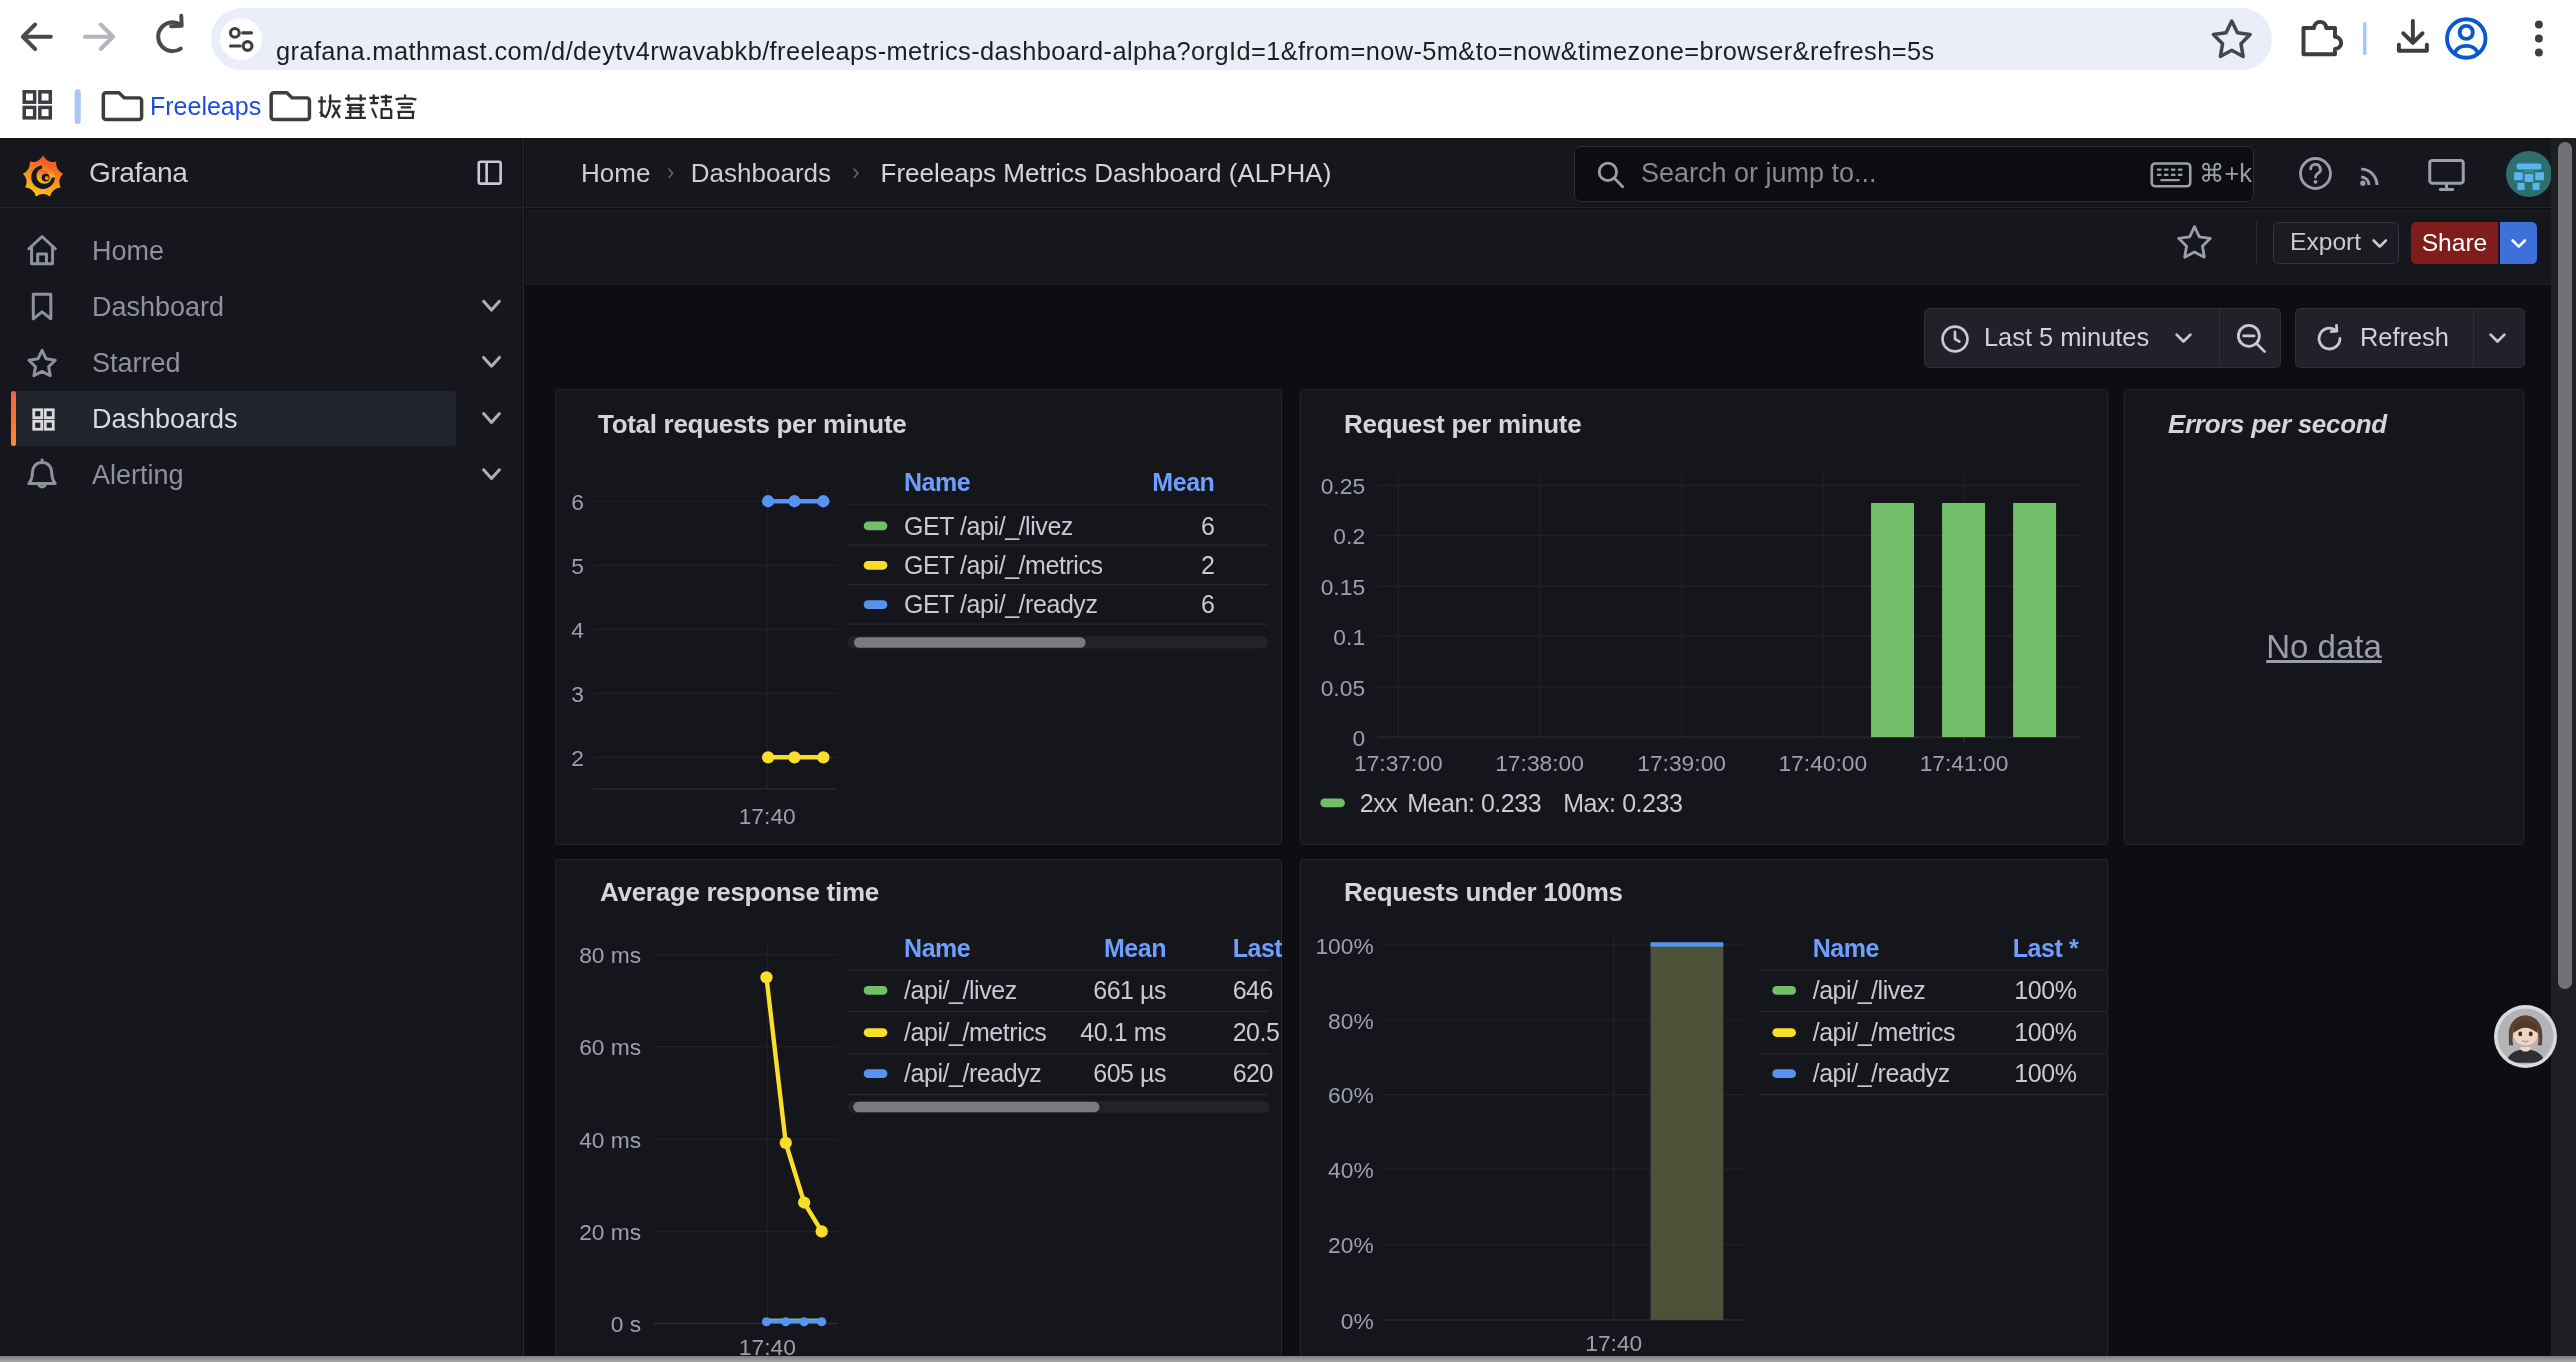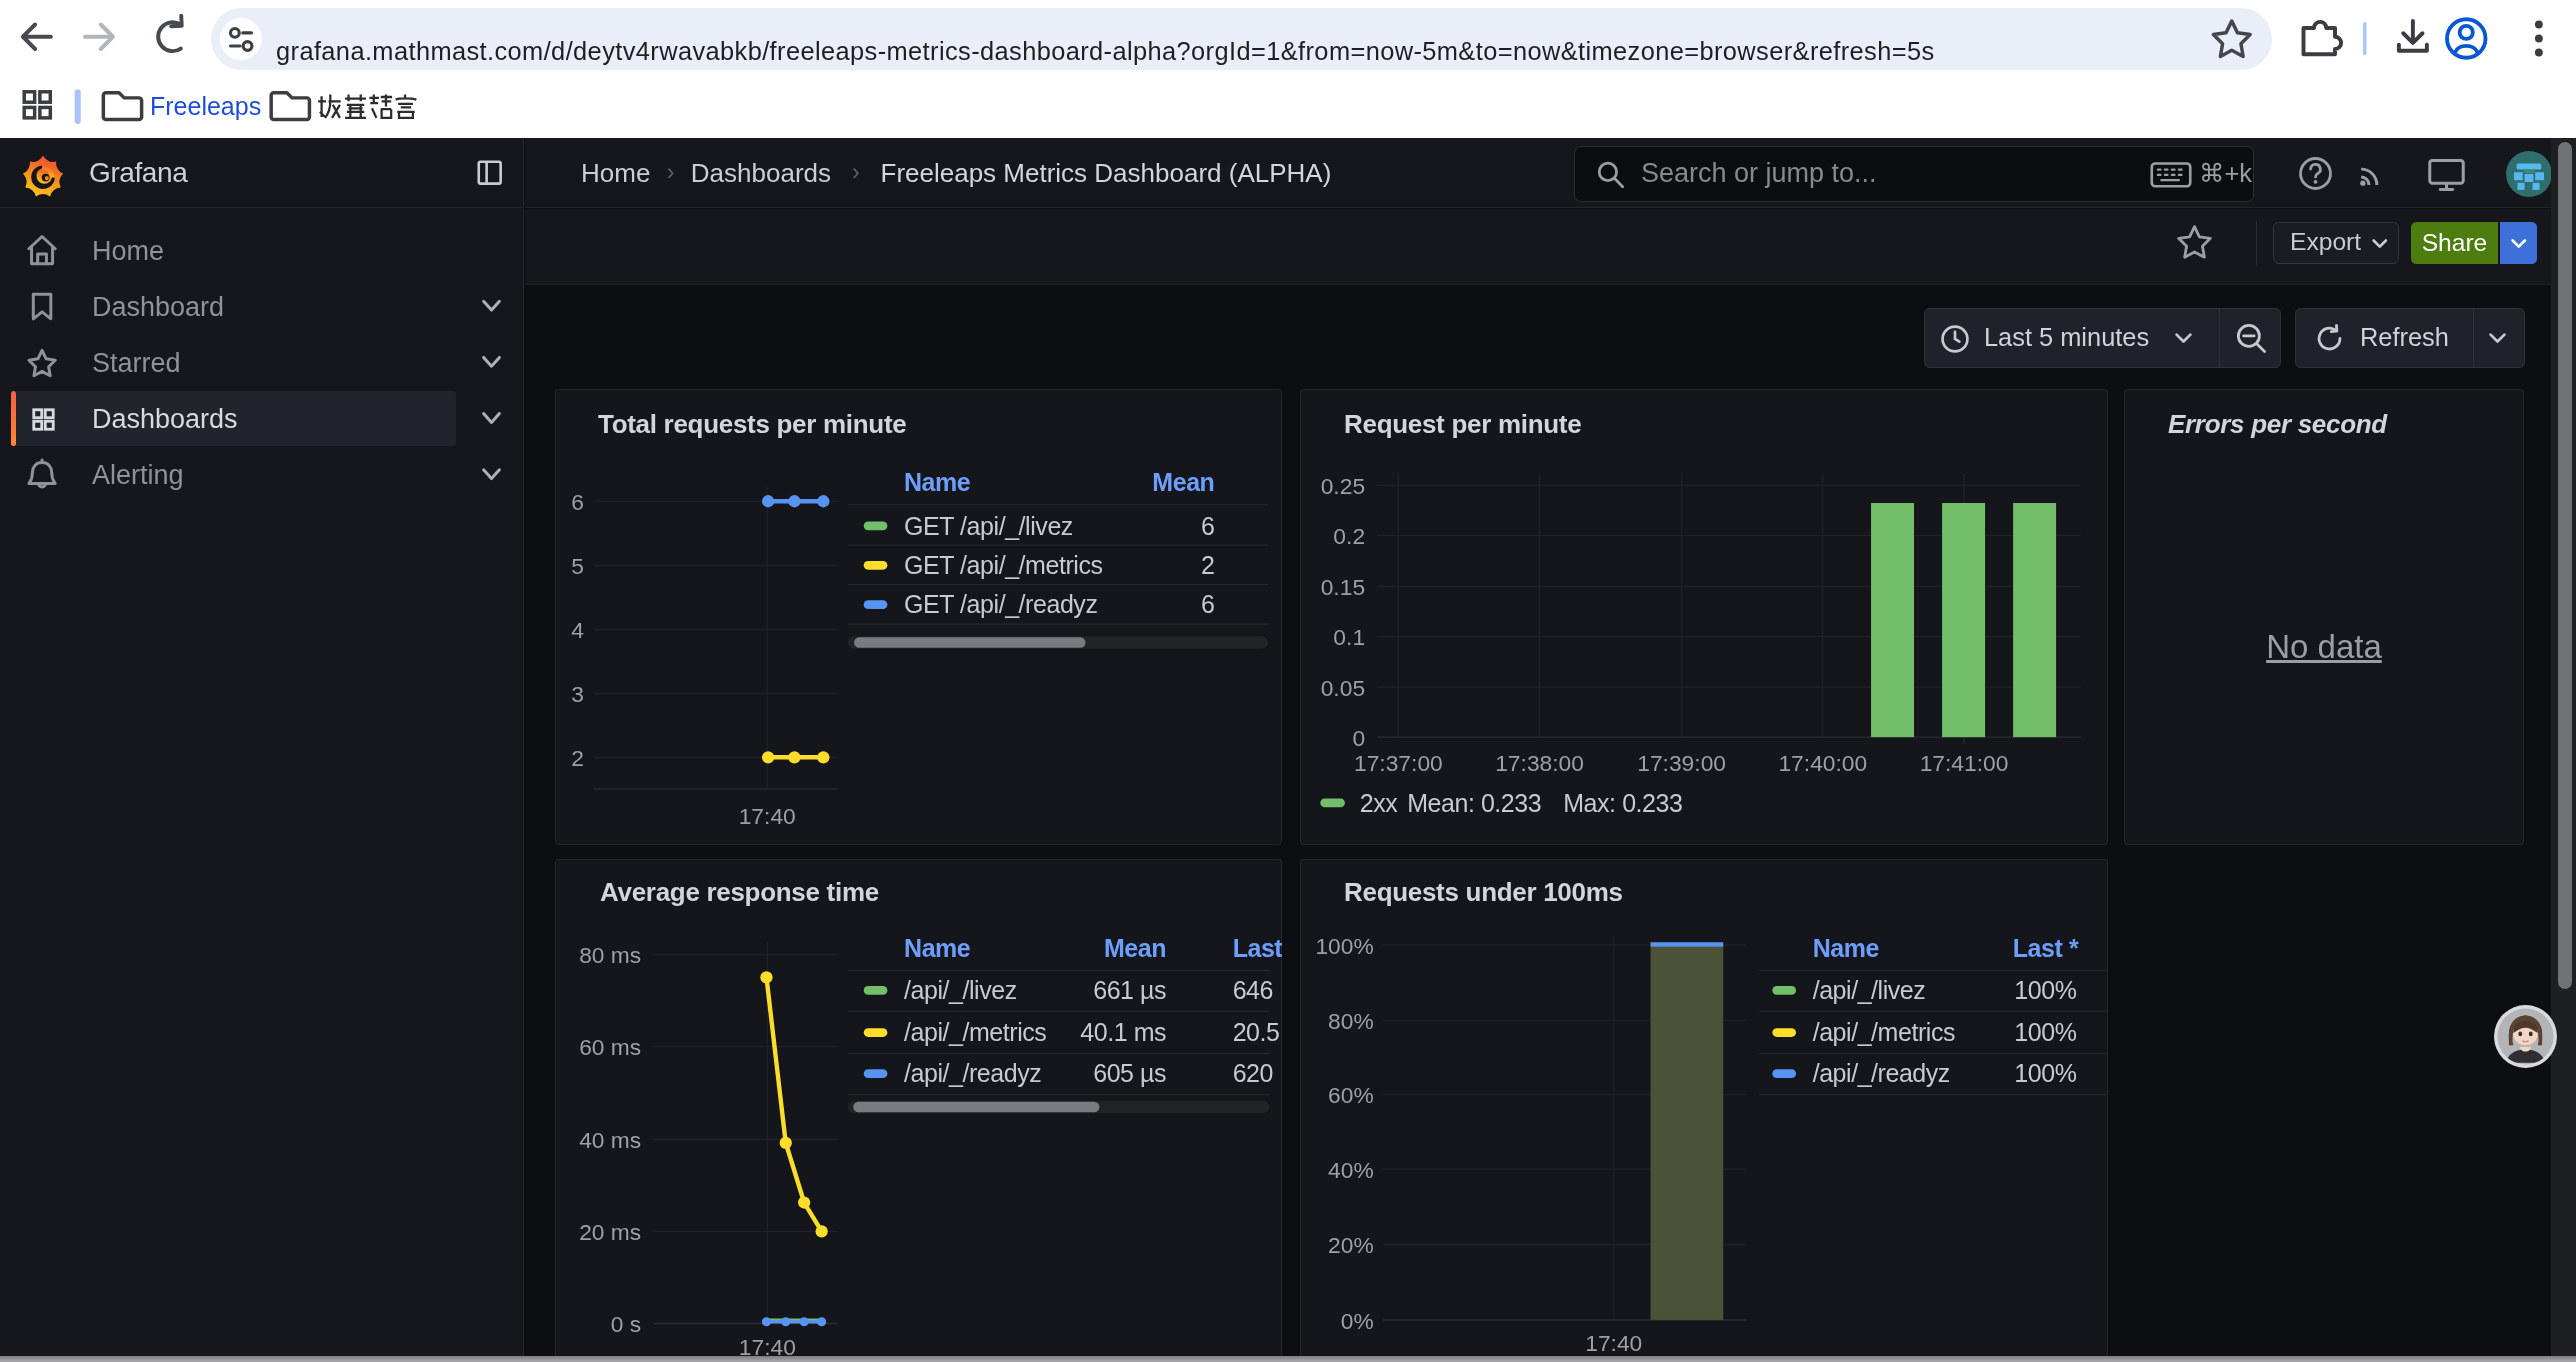--- a/index.html
+++ b/index.html
@@ -264,21 +264,21 @@
 
   <svg style="position:absolute;left:2176px;top:224px" width="37" height="37" viewBox="0 0 42 42">
     <path d="M21 3 L26.5 14.5 L39 16.3 L30 25.2 L32.2 37.7 L21 31.8 L9.8 37.7 L12 25.2 L3 16.3 L15.5 14.5 Z" fill="none" stroke="#9b9ea5" stroke-width="3.2" stroke-linejoin="round"></path>
   </svg>
   <div style="position:absolute;left:2256px;top:221px;width:0.9px;height:44px;background:#2c2d33;"></div>
   <div style="position:absolute;left:2273px;top:222px;width:126px;height:42px;background:#1b1c22;border:0.9px solid #33343c;border-radius:5.3px;"></div>
   <div style="position:absolute;left:2290px;top:222px;height:42px;line-height:40px;color:#c9cbd1;font-size:24.6px;font-weight:400;">Export</div>
   <svg style="position:absolute;left:2371px;top:237px" width="17.5" height="14" viewBox="0 0 20 16">
       <path d="M3 4 L10 11 L17 4" fill="none" stroke="#c9cbd1" stroke-width="3" stroke-linecap="round" stroke-linejoin="round"></path>
     </svg>
-  <div style="position:absolute;left:2411px;top:222px;width:87px;height:42px;background:#4d7c0f;border-radius:5.3px 0 0 5.3px;color:#ffffff;font-size:24.6px;font-weight:500;line-height:42px;text-align:center;">Share</div>
+  <div style="position:absolute;left:2411px;top:222px;width:87px;height:42px;background:#7f1d1d;border-radius:5.3px 0 0 5.3px;color:#ffffff;font-size:24.6px;font-weight:500;line-height:42px;text-align:center;">Share</div>
   <div style="position:absolute;left:2500px;top:222px;width:37px;height:42px;background:#3d71d9;border-radius:0 5.3px 5.3px 0;">
     <svg style="position:absolute;left:9.6px;top:15px" width="17.5" height="14" viewBox="0 0 20 16">
         <path d="M3 4 L10 11 L17 4" fill="none" stroke="#fff" stroke-width="3" stroke-linecap="round" stroke-linejoin="round"></path>
       </svg>
   </div>
 </div>
 <div id="timepicker">
   <div style="position:absolute;left:1924px;top:308px;width:357px;height:60px;background:#202129;border:0.9px solid #2f3038;border-radius:5.3px;"></div>
   <div style="position:absolute;left:2219px;top:309px;width:0.9px;height:59px;background:#2f3038;"></div>
   <svg style="position:absolute;left:1939px;top:323px" width="32" height="32" viewBox="0 0 36 36">

